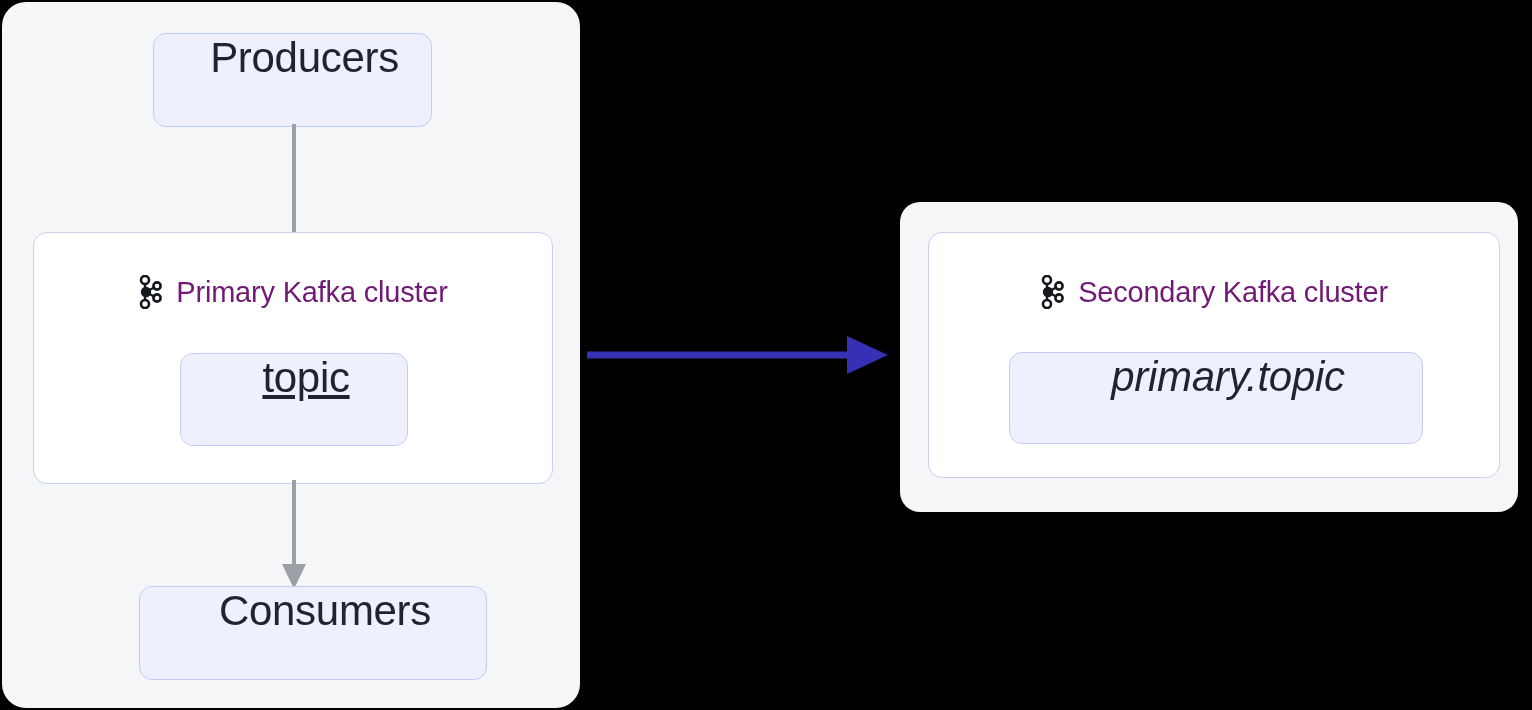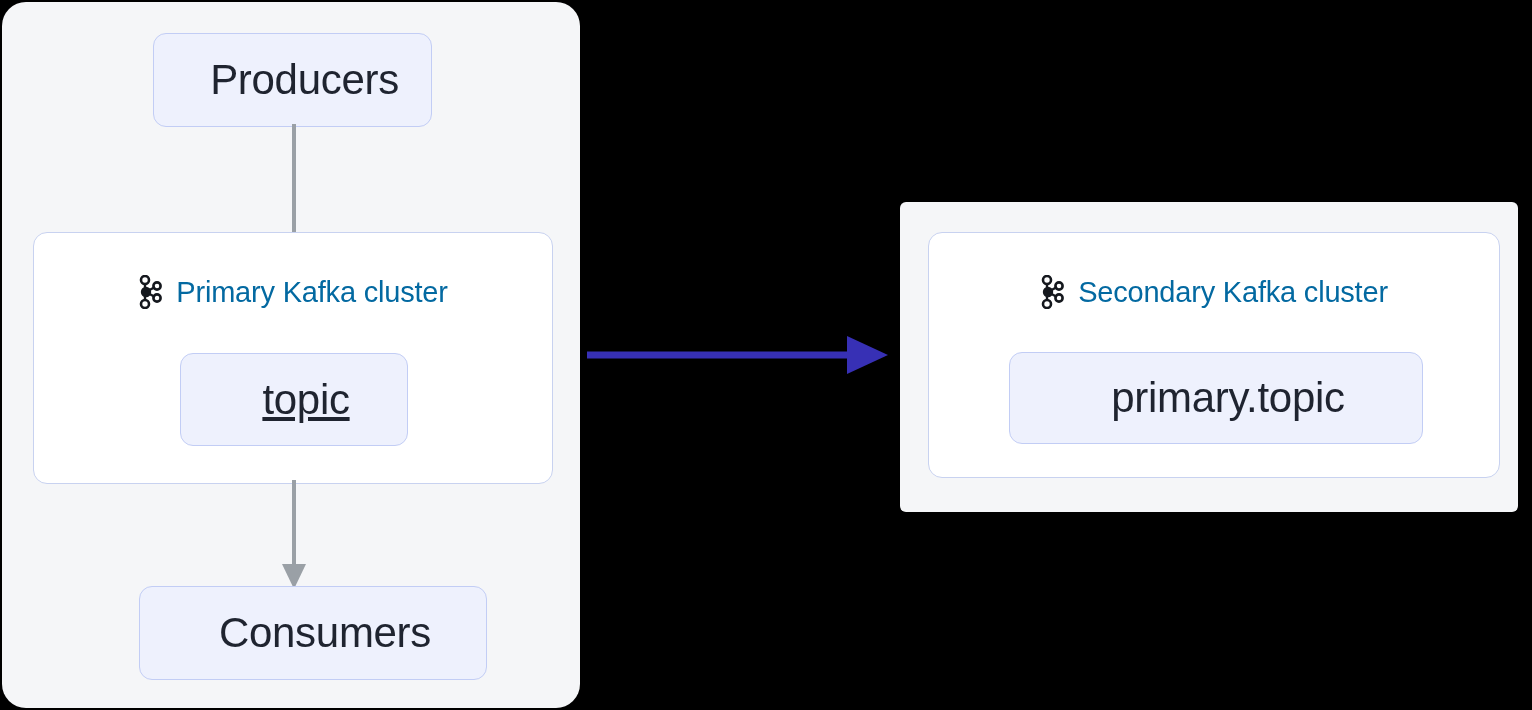--- a/index.html
+++ b/index.html
@@ -18,21 +18,21 @@
   }
 
   
   .panel {
     position: absolute;
     background: #f5f6f8;
     border-radius: 24px;
     box-shadow: 0 3px 9px rgba(0,0,0,0.34), 0 1px 3px rgba(0,0,0,0.22);
   }
   #panel-primary  { left: 2px;   top: 2px;   width: 578px; height: 706px; }
-  #panel-secondary{ left: 900px; top: 202px; width: 618px; height: 310px; border-radius: 6px; }
+  #panel-secondary{ left: 900px; top: 202px; width: 618px; height: 310px; border-radius: 20px; }
 
   
   .cluster-box {
     position: absolute;
     background: #ffffff;
     border: 1.6px solid #c8d2f0;
     border-radius: 14px;
   }
   #cluster-primary   { left: 31px;  top: 230px; width: 520px; height: 252px; }
   #cluster-secondary { left: 928px; top: 232px; width: 572px; height: 246px; }
@@ -44,34 +44,34 @@
     right: 0;
     height: 118px;
     display: flex;
     align-items: center;
     justify-content: center;
     gap: 12px;
   }
   .cluster-label {
     font-size: 29px;
     font-weight: 400;
-    color: #0369a1;
+    color: #701a75;
     letter-spacing: -0.2px;
     white-space: nowrap;
   }
   .kafka-icon { display: block; width: 26px; height: 34px; flex: 0 0 auto; }
 
   
   .node {
     position: absolute;
     background: #eef1fd;
     border: 1.7px solid #c2cdf5;
     border-radius: 13px;
     display: flex;
-    align-items: center;
+    align-items: flex-start;
     justify-content: center;
     color: #1f2430;
     letter-spacing: -0.3px;
     white-space: nowrap;
     padding-left: 24px;
   }
   #node-producers   { left: 151px;  top: 31px;  width: 279px; height: 94px; font-size: 42px; }
   #node-topic       { left: 177px;  top: 350px; width: 228px; height: 93px; font-size: 42px; text-decoration: underline; }
   #node-consumers   { left: 137px;  top: 584px; width: 348px; height: 94px; font-size: 42px; }
   #node-primary-topic { left: 1008px; top: 351px; width: 414px; height: 92px; font-size: 42px; }
@@ -145,19 +145,19 @@
           <circle cx="7" cy="29" r="4.0" fill="none" stroke="#15181e" stroke-width="2.6"></circle>
           <circle cx="8" cy="17" r="5.2" fill="#15181e"></circle>
           <line x1="8" y1="17" x2="17" y2="12" stroke="#15181e" stroke-width="2.4"></line>
           <line x1="8" y1="17" x2="17" y2="22" stroke="#15181e" stroke-width="2.4"></line>
           <line x1="7" y1="9" x2="7" y2="13" stroke="#15181e" stroke-width="2.4"></line>
           <line x1="7" y1="21" x2="7" y2="25" stroke="#15181e" stroke-width="2.4"></line>
         </svg>
         <span class="cluster-label">Secondary Kafka cluster</span>
       </div>
 
-      <div class="node" id="node-primary-topic" style="left:80px; top:119px;">
+      <div class="node" id="node-primary-topic" style="left:80px; top:119px;font-style:italic;">
         <span>primary.topic</span>
       </div>
     </div>
   </div>
 
 </div>
 
 </body></html>

